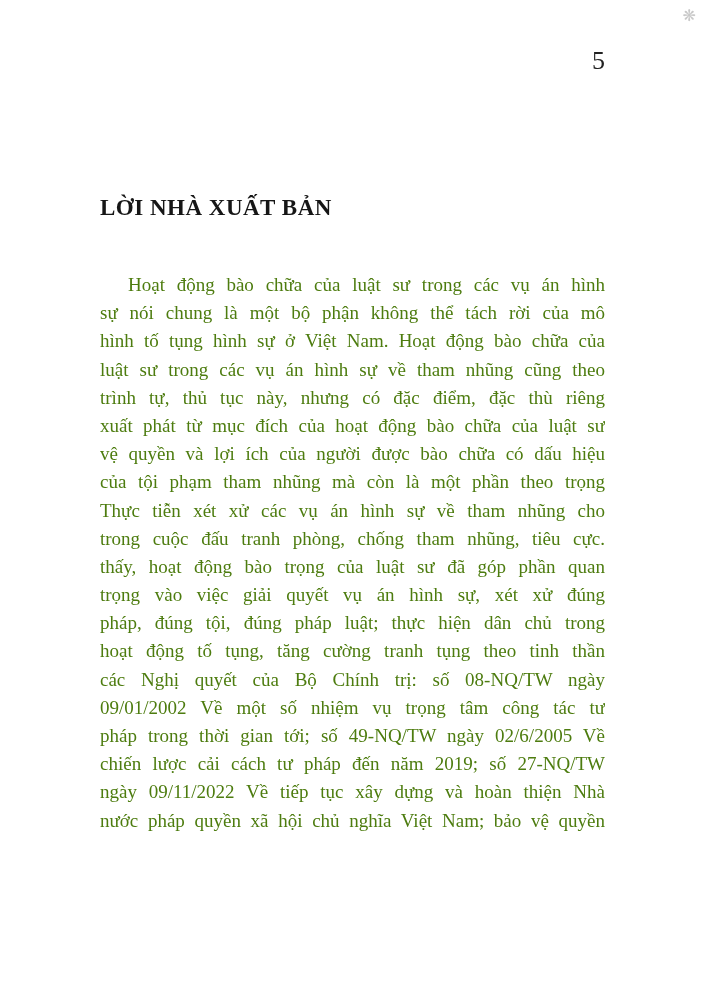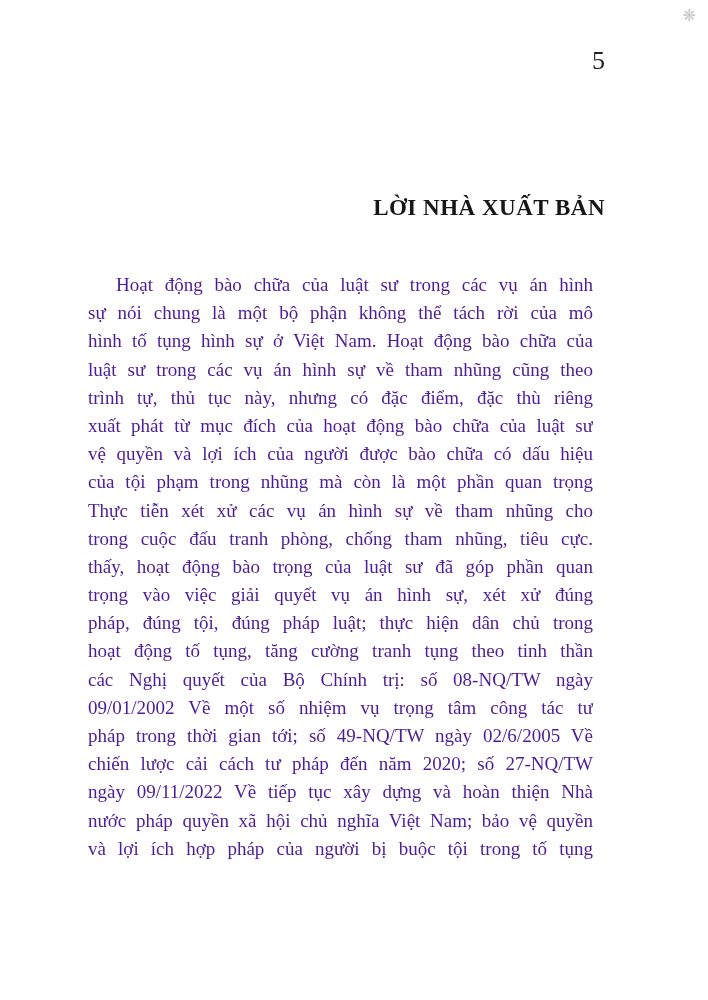--- a/index.html
+++ b/index.html
@@ -29,33 +29,33 @@
     text-align: right;
     font-size: 26px;
     line-height: 1;
     color: #222222;
   }
   .page-title {
     position: absolute;
     top: 195px;
     left: 100px;
     width: 505px;
-    text-align: right;
+    text-align: left;
     font-size: 23px;
     font-weight: bold;
     letter-spacing: 0.5px;
     color: #161616;
   }
   .body-text {
     position: absolute;
     top: 271px;
-    left: 88px;
+    left: 100px;
     width: 505px;
     font-size: 19px;
-    color: #4c1d95;
+    color: #4d7c0f;
   }
   .body-line {
     height: 28.2px;
     line-height: 28.2px;
     text-align: justify;
     text-align-last: justify;
     overflow: hidden;
   }
   .body-line::after {
     content: "";
@@ -78,29 +78,28 @@
   <h1 class="page-title">LỜI NHÀ XUẤT BẢN</h1>
 
   <div class="body-text">
     <div class="body-line indent">Hoạt động bào chữa của luật sư trong các vụ án hình</div>
     <div class="body-line">sự nói chung là một bộ phận không thể tách rời của mô</div>
     <div class="body-line">hình tố tụng hình sự ở Việt Nam. Hoạt động bào chữa của</div>
     <div class="body-line">luật sư trong các vụ án hình sự về tham nhũng cũng theo</div>
     <div class="body-line">trình tự, thủ tục này, nhưng có đặc điểm, đặc thù riêng</div>
     <div class="body-line">xuất phát từ mục đích của hoạt động bào chữa của luật sư</div>
     <div class="body-line">vệ quyền và lợi ích của người được bào chữa có dấu hiệu</div>
-    <div class="body-line">của tội phạm trong nhũng mà còn là một phần quan trọng</div>
+    <div class="body-line">của tội phạm tham nhũng mà còn là một phần theo trọng</div>
     <div class="body-line">Thực tiễn xét xử các vụ án hình sự về tham nhũng cho</div>
     <div class="body-line">trong cuộc đấu tranh phòng, chống tham nhũng, tiêu cực.</div>
     <div class="body-line">thấy, hoạt động bào trọng của luật sư đã góp phần quan</div>
     <div class="body-line">trọng vào việc giải quyết vụ án hình sự, xét xử đúng</div>
     <div class="body-line">pháp, đúng tội, đúng pháp luật; thực hiện dân chủ trong</div>
     <div class="body-line">hoạt động tố tụng, tăng cường tranh tụng theo tinh thần</div>
     <div class="body-line">các Nghị quyết của Bộ Chính trị: số 08-NQ/TW ngày</div>
     <div class="body-line">09/01/2002 Về một số nhiệm vụ trọng tâm công tác tư</div>
     <div class="body-line">pháp trong thời gian tới; số 49-NQ/TW ngày 02/6/2005 Về</div>
-    <div class="body-line">chiến lược cải cách tư pháp đến năm 2020; số 27-NQ/TW</div>
+    <div class="body-line">chiến lược cải cách tư pháp đến năm 2019; số 27-NQ/TW</div>
     <div class="body-line">ngày 09/11/2022 Về tiếp tục xây dựng và hoàn thiện Nhà</div>
     <div class="body-line">nước pháp quyền xã hội chủ nghĩa Việt Nam; bảo vệ quyền</div>
-    <div class="body-line">và lợi ích hợp pháp của người bị buộc tội trong tố tụng</div>
   </div>
 
 </div>
 
 </body></html>

